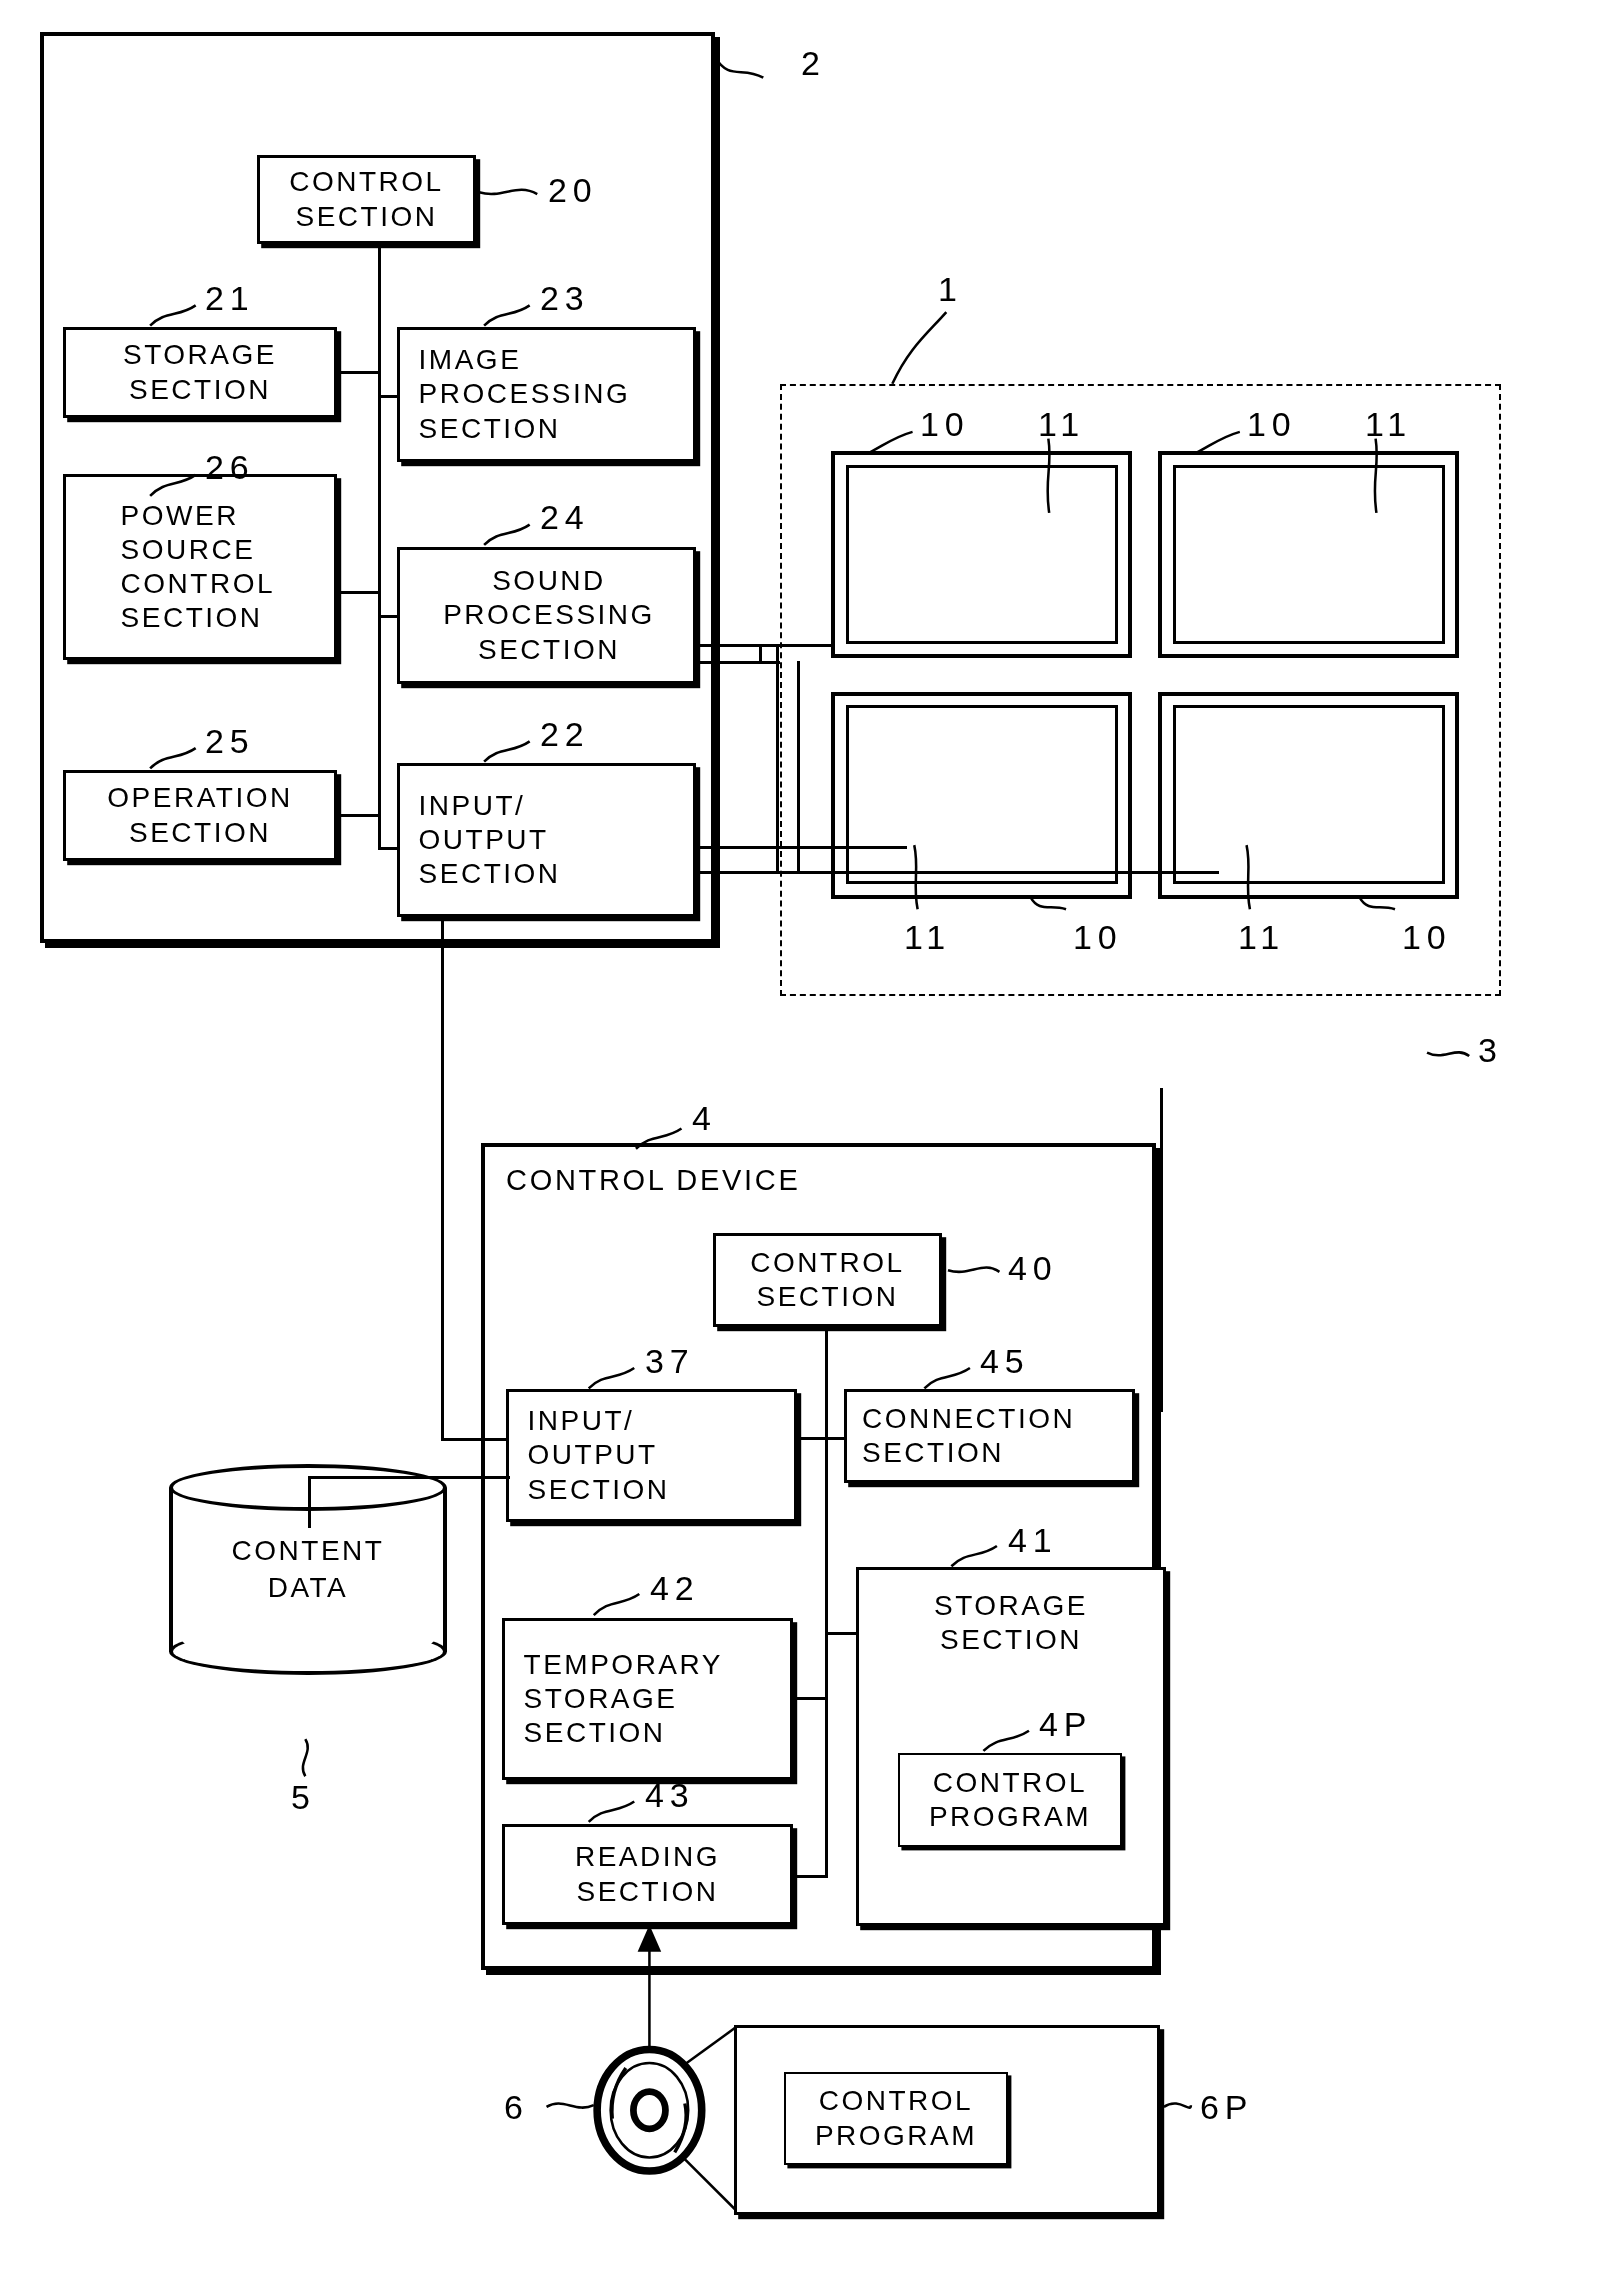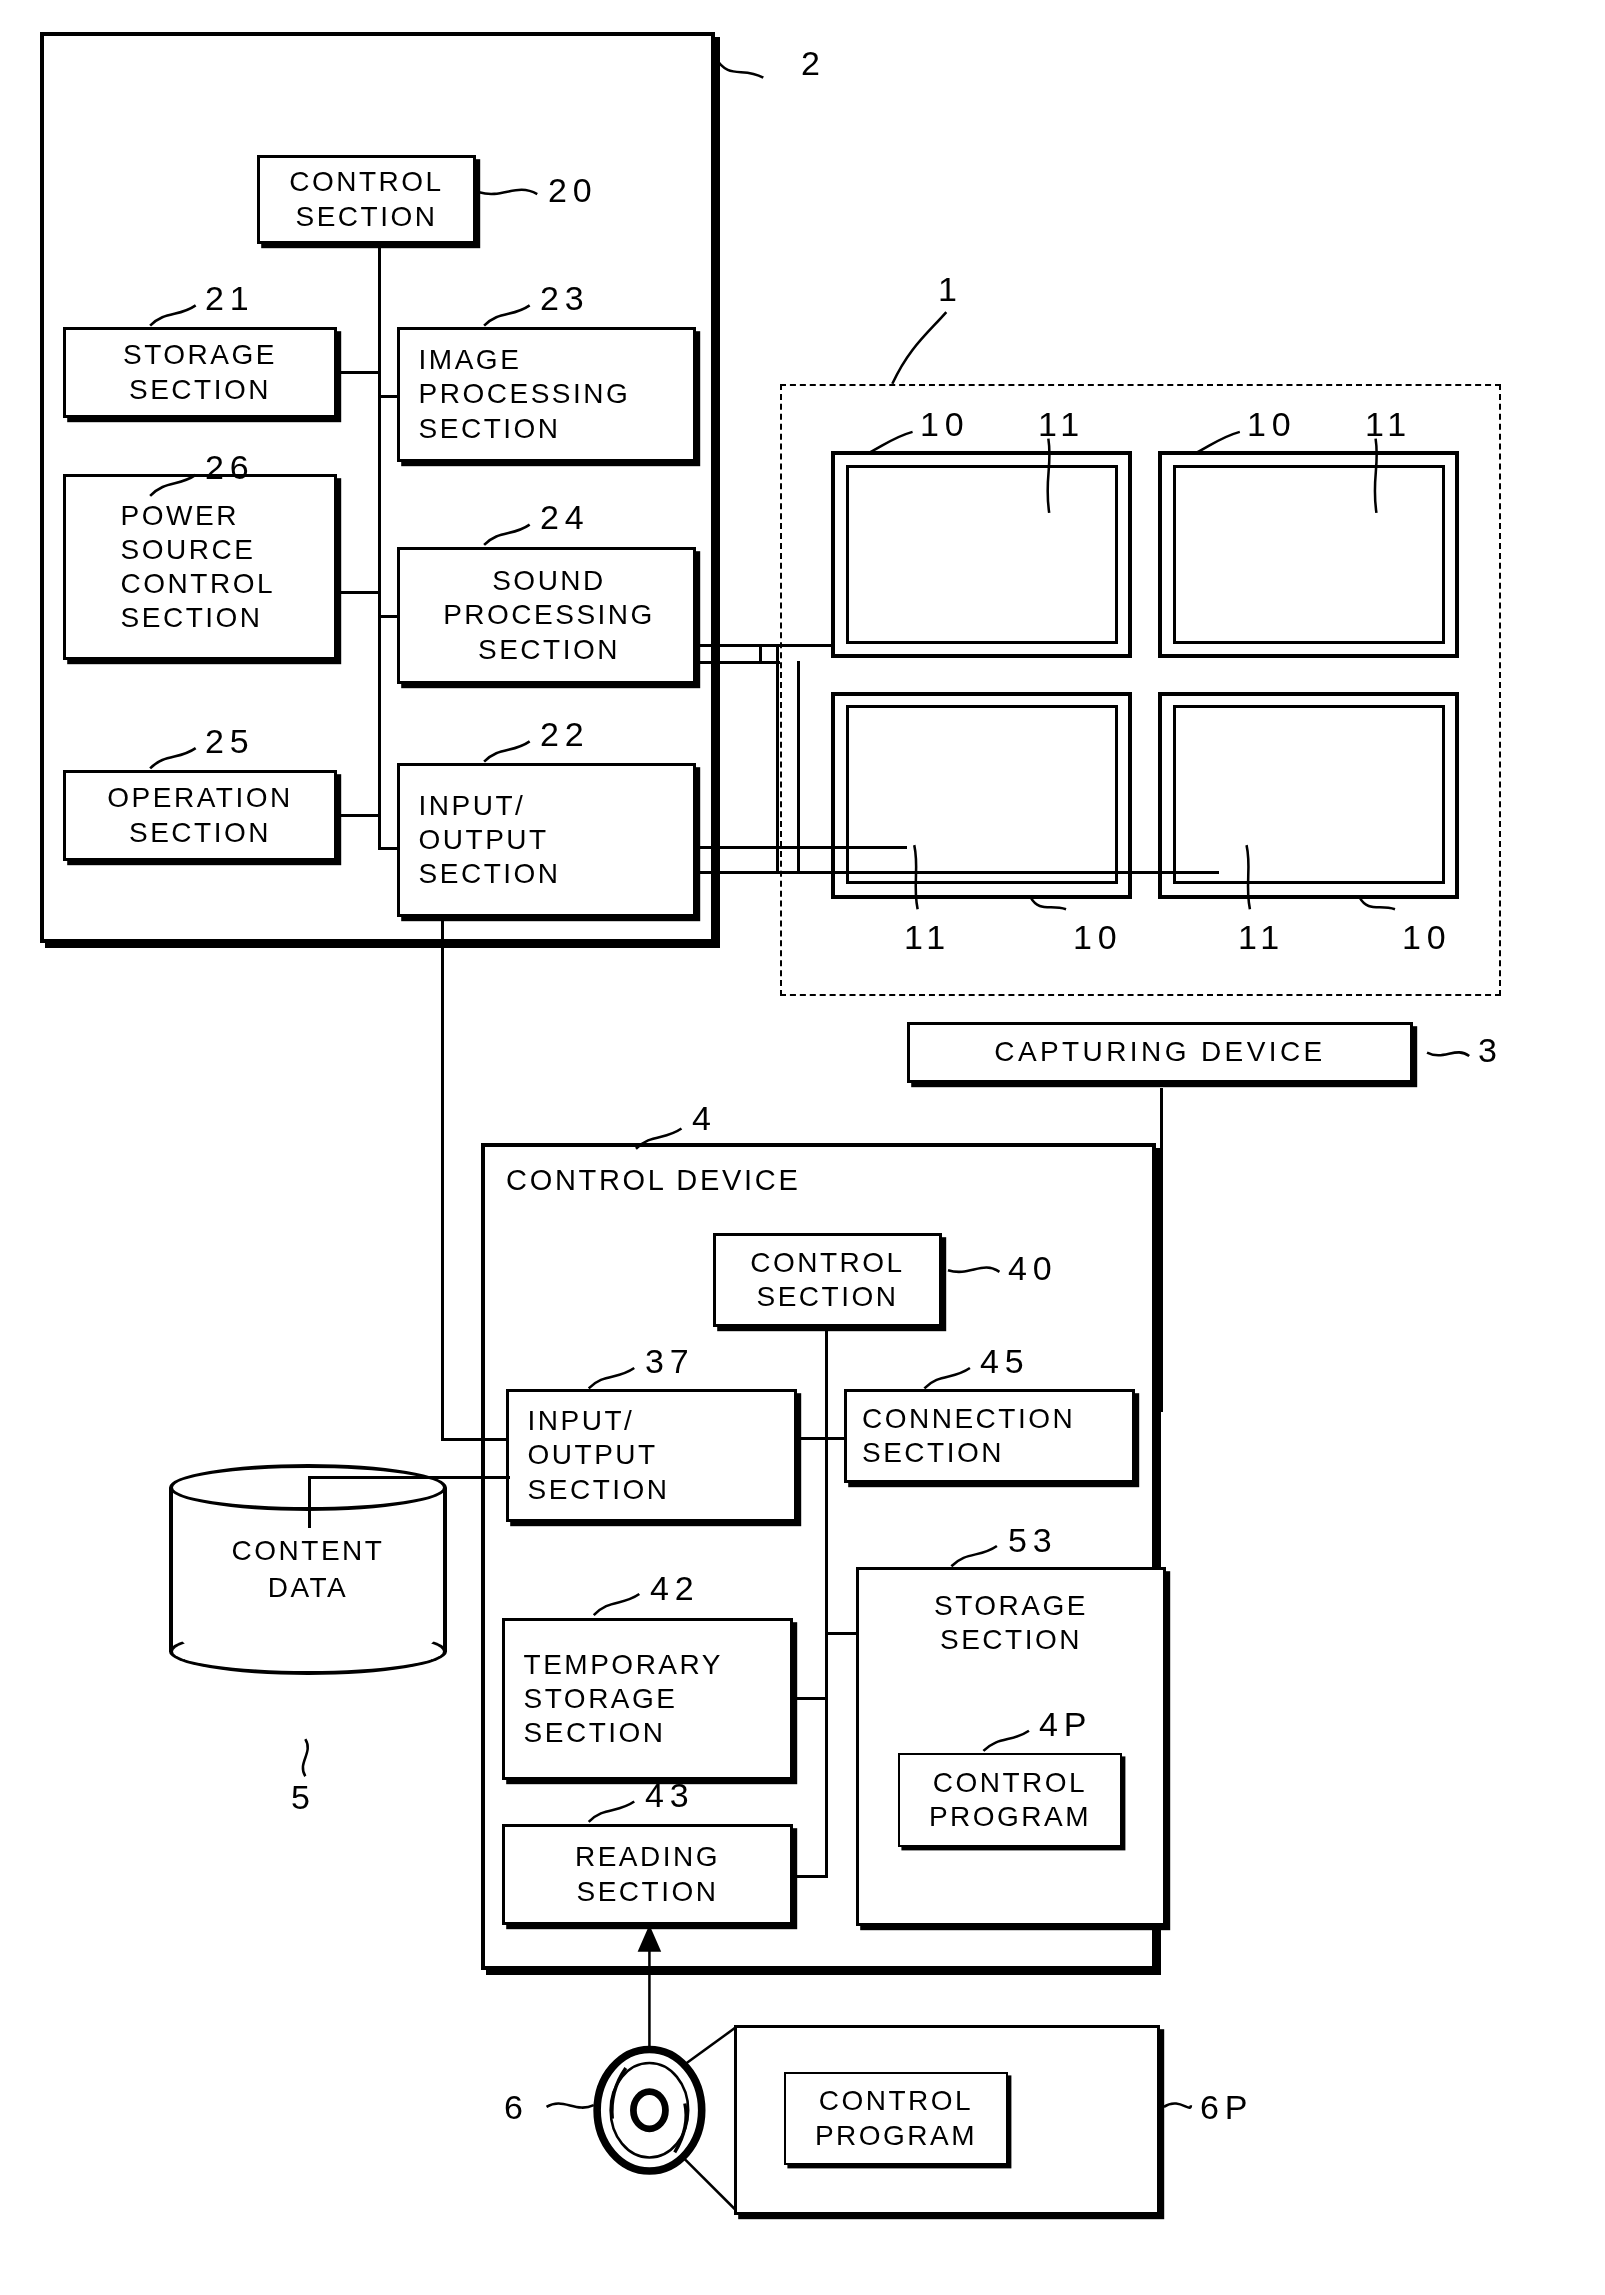--- a/index.html
+++ b/index.html
@@ -253,23 +253,20 @@
   <div class="ref" style="left:1402px; top:920px;">10</div>
 
   <div class="h-line" style="left:696px; top:644px; width:135px;"></div>
   <div class="v-line" style="left:759px; top:644px; height:17px;"></div>
   <div class="h-line" style="left:696px; top:661px; width:84px;"></div>
   <div class="h-line" style="left:696px; top:846px; width:211px;"></div>
   <div class="h-line" style="left:696px; top:871px; width:523px;"></div>
   <div class="v-line" style="left:776px; top:644px; height:228px;"></div>
   <div class="v-line" style="left:797px; top:661px; height:211px;"></div>
 
-  <div class="box" style="left:907px; top:1022px; width:506px; height:61px;">
-    <div class="lbl" style="letter-spacing:3.4px;">CAPTURING DEVICE</div>
-  </div>
   <div class="ref" style="left:1478px; top:1033px;">3</div>
 
   <div class="v-line thick" style="left:1160px; top:1088px; height:323px;"></div>
   <div class="h-line thick" style="left:1135px; top:1409px; width:28px;"></div>
 
   <div class="outer" style="left:481px; top:1143px; width:675px; height:827px;"></div>
 
   <div class="heading" style="left:506px; top:1163px;">CONTROL DEVICE</div>
 
   <div class="ref" style="left:692px; top:1101px;">4</div>
@@ -297,21 +294,21 @@
     <div class="lbl-left" style="padding-left:18.6px;">TEMPORARY
 STORAGE
 SECTION</div>
   </div>
   <div class="ref" style="left:650px; top:1571px;">42</div>
 
   <div class="box" style="left:856px; top:1567px; width:310px; height:359px; justify-content:flex-start;">
     <div class="lbl" style="margin-top:18.6px;">STORAGE
 SECTION</div>
   </div>
-  <div class="ref" style="left:1008px; top:1523px;">53</div>
+  <div class="ref" style="left:1008px; top:1523px;">41</div>
 
   <div class="box thin" style="left:898px; top:1753px; width:224px; height:94px;">
     <div class="lbl">CONTROL
 PROGRAM</div>
   </div>
   <div class="ref" style="left:1039px; top:1707px;">4P</div>
 
   <div class="box" style="left:502px; top:1824px; width:291px; height:101px;">
     <div class="lbl">READING
 SECTION</div>

